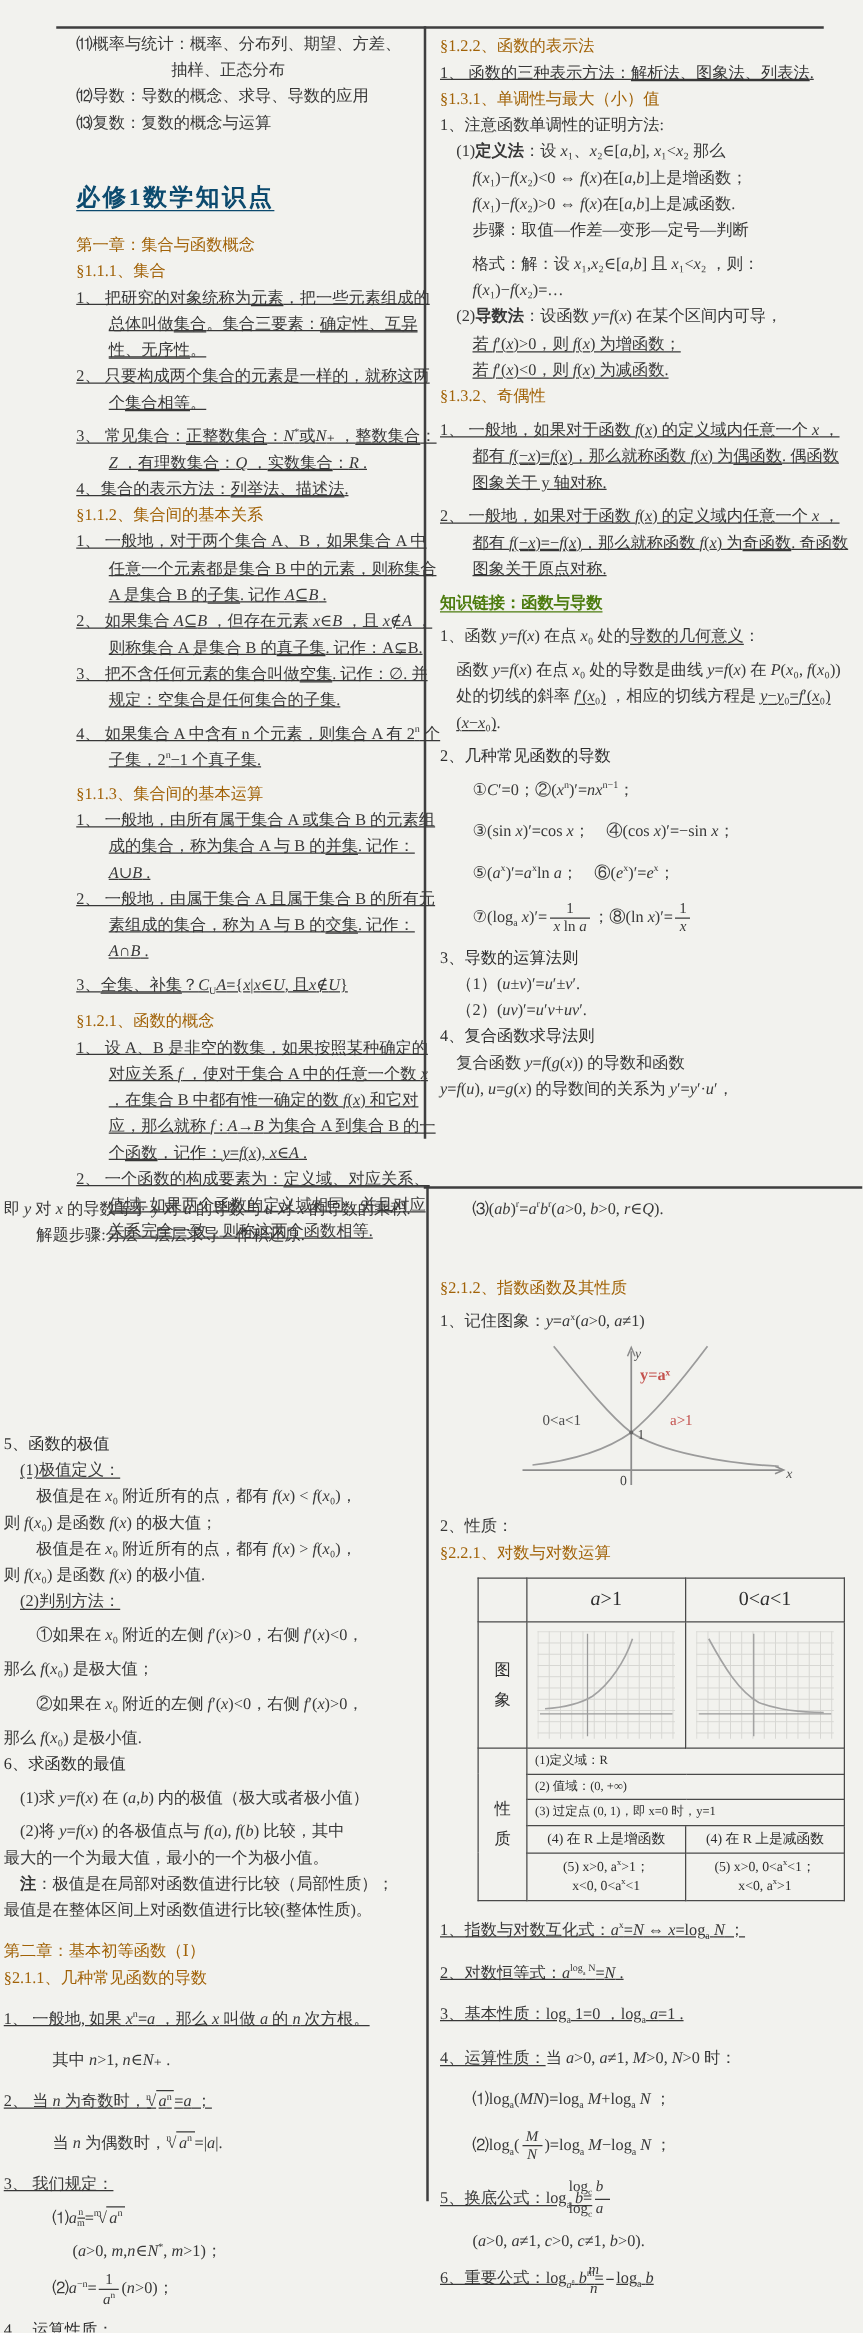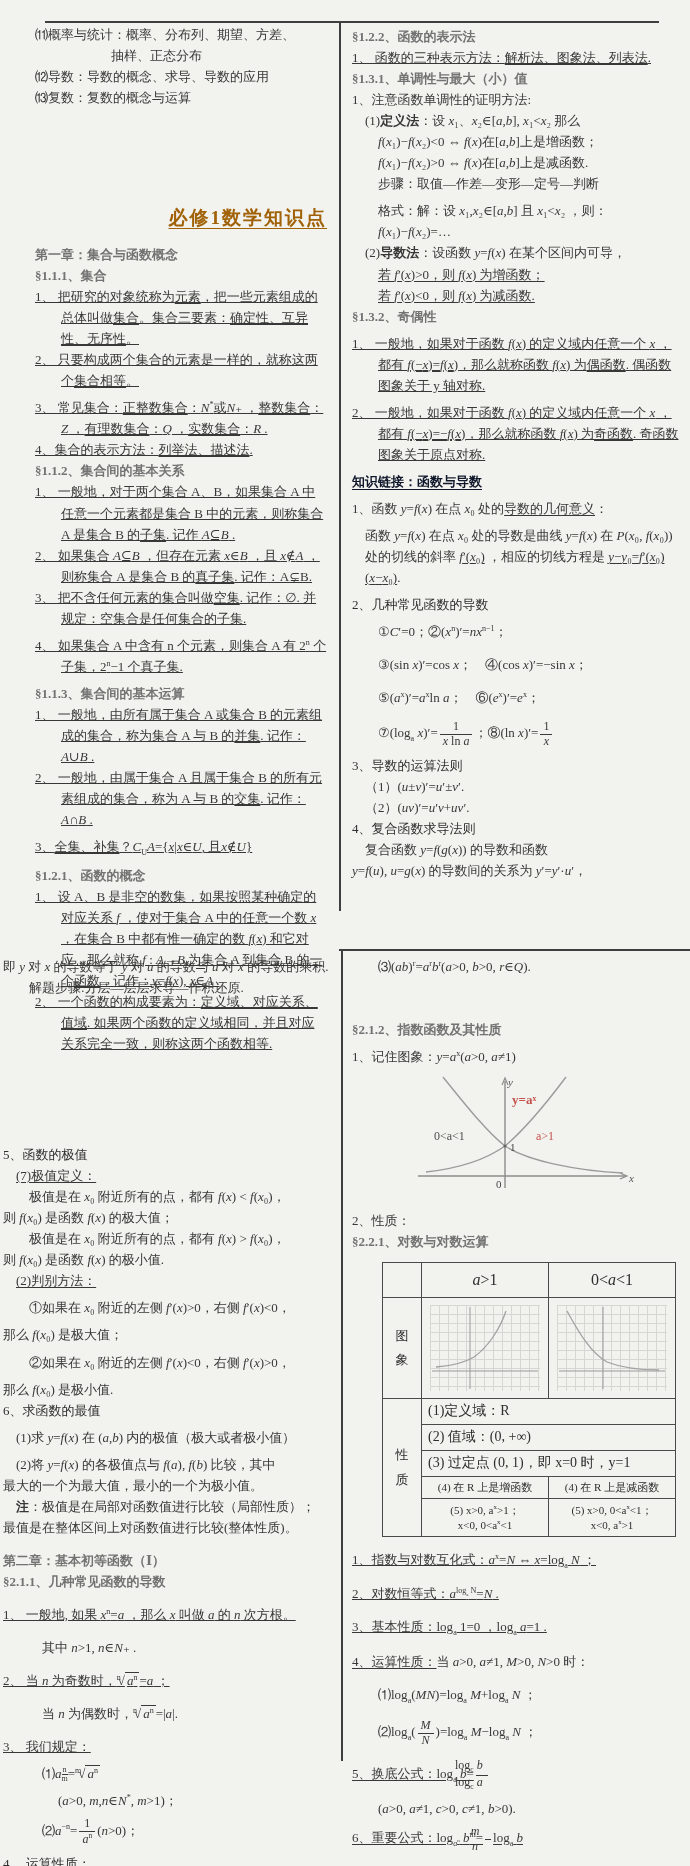--- a/index.html
+++ b/index.html
@@ -6,35 +6,35 @@
   body{
     width:690px;height:1866px;position:relative;
     background:#f2f2ee;
     font-family:"Liberation Serif","DejaVu Serif",serif;
     color:#383838;
     -webkit-font-smoothing:antialiased;
   }
   #doc{position:absolute;inset:0;overflow:hidden;}
   .col{position:absolute;font-size:13px;line-height:1.62;}
   .ln{margin:0;}
-  .h{font-weight:bold;color:#737373;}
-  .hu{font-weight:bold;color:#0f172a;text-decoration:underline;text-underline-offset:3px;}
+  .h{font-weight:normal;color:#a16207;}
+  .hu{font-weight:bold;color:#4d7c0f;text-decoration:underline;text-underline-offset:3px;}
   .hu2{text-underline-offset:3px;color:#2e2e2e;}
   .li{padding-left:26px;text-indent:-26px;text-decoration:underline;}
   .i05{padding-left:13px;}
   .i1{padding-left:26px;}
   .i15{padding-left:39px;}
   .i2{padding-left:55px;}
   .ind{padding-left:76px;}
   .sp{margin-top:6px;}
   .sp2{margin-top:12px;}
   .gap150{height:146px;}
   .gap40{height:42px;}
-  .doctitle{font-size:19px;font-weight:bold;text-align:right;color:#a16207;
-    text-decoration:underline;text-underline-offset:4px;letter-spacing:2px;margin:95px 0 10px 0;}
+  .doctitle{font-size:19px;font-weight:bold;text-align:left;color:#0c4a6e;
+    text-decoration:underline;text-underline-offset:4px;letter-spacing:2px;margin:36px 0 10px 0;}
   sup,sub{font-size:0.62em;}
   i{font-family:"Liberation Serif","DejaVu Serif",serif;}
   u{text-underline-offset:2px;}
   
   .fr{display:inline-block;vertical-align:middle;text-align:center;line-height:1.15;margin:0 2px;font-size:12px;}
   .fr .nu{display:block;border-bottom:1px solid #3a3a3a;padding:0 3px;}
   .fr .de{display:block;padding:0 3px;}
   
   .sf{display:inline-block;text-align:center;line-height:1.05;font-size:8px;vertical-align:text-top;}
   .sf .nu{display:block;border-bottom:1px solid #3a3a3a;padding:0 1px;}
@@ -45,39 +45,39 @@
   .rt .rd{border-top:1px solid #3a3a3a;padding:0 2px;}
   
   .hline,.vline{position:absolute;background:#3f3f3f;}
   
   .graphwrap{margin:6px 0 2px 56px;}
   
   .ptable{border-collapse:collapse;margin:10px 0 12px 30px;background:transparent;}
   .ptable td,.ptable th{border:1.5px solid #4a4a4a;padding:2px 4px;color:#2e2e2e;}
   .ptable th{font-weight:normal;font-size:16px;height:30px;}
   .ptable .lab{width:30px;font-size:13px;line-height:1.9;text-align:center;color:#2e2e2e;}
-  .ptable .prop{font-size:14px;text-align:left;padding:3px 6px;line-height:1.35;}
+  .ptable .prop{font-size:10px;text-align:left;padding:3px 6px;line-height:1.35;}
   .ptable .prop2{font-size:11px;text-align:center;padding:3px 2px;line-height:1.35;}
   .gcell{position:relative;width:110px;height:86px;margin:5px auto;
     background-image:linear-gradient(#d6d6d2 1px,transparent 1px),linear-gradient(90deg,#d6d6d2 1px,transparent 1px);
     background-size:9px 9px;}
   .gcell svg{position:absolute;inset:0;}
 </style>
 </head>
 <body>
 
 <div id="doc">
 
   <div class="hline" style="left:45px;top:21px;width:614px;height:2px;"></div>
   <div class="vline" style="left:339px;top:21px;width:2px;height:890px;"></div>
 
   <div class="hline" style="left:339px;top:949px;width:351px;height:2px;"></div>
   <div class="vline" style="left:341px;top:949px;width:2px;height:812px;"></div>
 
-  <div class="col" style="left:35px;top:24px;width:292px;">
+  <div class="col" style="left:61px;top:24px;width:292px;">
       <div class="ln t">⑾概率与统计：概率、分布列、期望、方差、</div>
       <div class="ln t ind">抽样、正态分布</div>
       <div class="ln t">⑿导数：导数的概念、求导、导数的应用</div>
       <div class="ln t">⒀复数：复数的概念与运算</div>
       <div class="ln doctitle">必修1数学知识点</div>
       <div class="ln h">第一章：集合与函数概念</div>
       <div class="ln h">§1.1.1、集合</div>
       <div class="ln li">1、 把研究的对象统称为<u>元素</u>，把一些元素组成的总体叫做<u>集合</u>。集合三要素：<u>确定性、互异性、无序性</u>。</div>
       <div class="ln li">2、 只要构成两个集合的元素是一样的，就称这两个<u>集合相等</u>。</div>
       <div class="ln li sp">3、 常见集合：<u>正整数集合</u>：<i>N</i><sup>*</sup>或<i>N</i>₊ ，<u>整数集合</u>：<i>Z</i> ，<u>有理数集合</u>：<i>Q</i> ，<u>实数集合</u>：<i>R</i> .</div>
@@ -127,21 +127,21 @@
       <div class="ln hu2">4、复合函数求导法则</div>
       <div class="ln t i05">复合函数 <i>y</i>=<i>f</i>(<i>g</i>(<i>x</i>)) 的导数和函数</div>
       <div class="ln t"><i>y</i>=<i>f</i>(<i>u</i>), <i>u</i>=<i>g</i>(<i>x</i>) 的导数间的关系为 <i>y</i>′=<i>y</i>′·<i>u</i>′，</div>
     </div>
 
   <div class="col" style="left:3px;top:956px;width:330px;">
       <div class="ln t">即 <i>y</i> 对 <i>x</i> 的导数等于 <i>y</i> 对 <i>u</i> 的导数与 <i>u</i> 对 <i>x</i> 的导数的乘积.</div>
       <div class="ln t i1">解题步骤:分层—层层求导—作积还原.</div>
       <div class="ln gap150"></div>
       <div class="ln hu2">5、函数的极值</div>
-      <div class="ln t i05"><u>(7)极值定义：</u></div>
+      <div class="ln t i05"><u>(1)极值定义：</u></div>
       <div class="ln t i1">极值是在 <i>x</i>₀ 附近所有的点，都有 <i>f</i>(<i>x</i>) &lt; <i>f</i>(<i>x</i>₀)，</div>
       <div class="ln t">则 <i>f</i>(<i>x</i>₀) 是函数 <i>f</i>(<i>x</i>) 的极大值；</div>
       <div class="ln t i1">极值是在 <i>x</i>₀ 附近所有的点，都有 <i>f</i>(<i>x</i>) &gt; <i>f</i>(<i>x</i>₀)，</div>
       <div class="ln t">则 <i>f</i>(<i>x</i>₀) 是函数 <i>f</i>(<i>x</i>) 的极小值.</div>
       <div class="ln t i05"><u>(2)判别方法：</u></div>
       <div class="ln t i1 sp">①如果在 <i>x</i>₀ 附近的左侧 <i>f</i>′(<i>x</i>)&gt;0，右侧 <i>f</i>′(<i>x</i>)&lt;0，</div>
       <div class="ln t sp">那么 <i>f</i>(<i>x</i>₀) 是极大值；</div>
       <div class="ln t i1 sp">②如果在 <i>x</i>₀ 附近的左侧 <i>f</i>′(<i>x</i>)&lt;0，右侧 <i>f</i>′(<i>x</i>)&gt;0，</div>
       <div class="ln t sp">那么 <i>f</i>(<i>x</i>₀) 是极小值.</div>
       <div class="ln hu2">6、求函数的最值</div>

